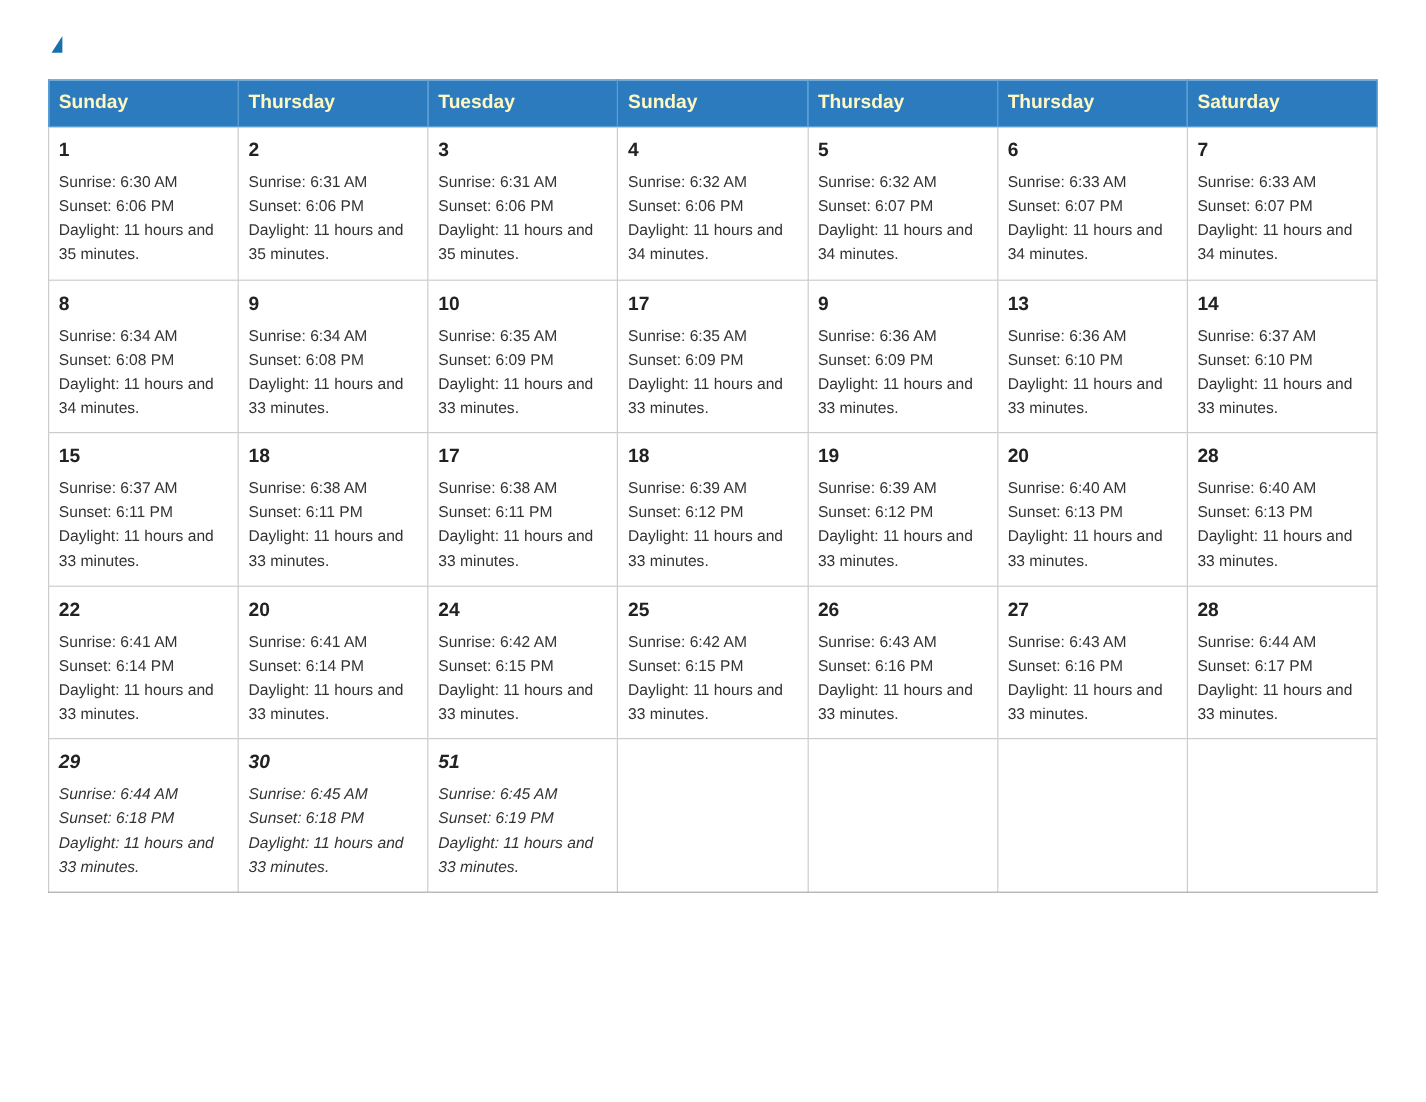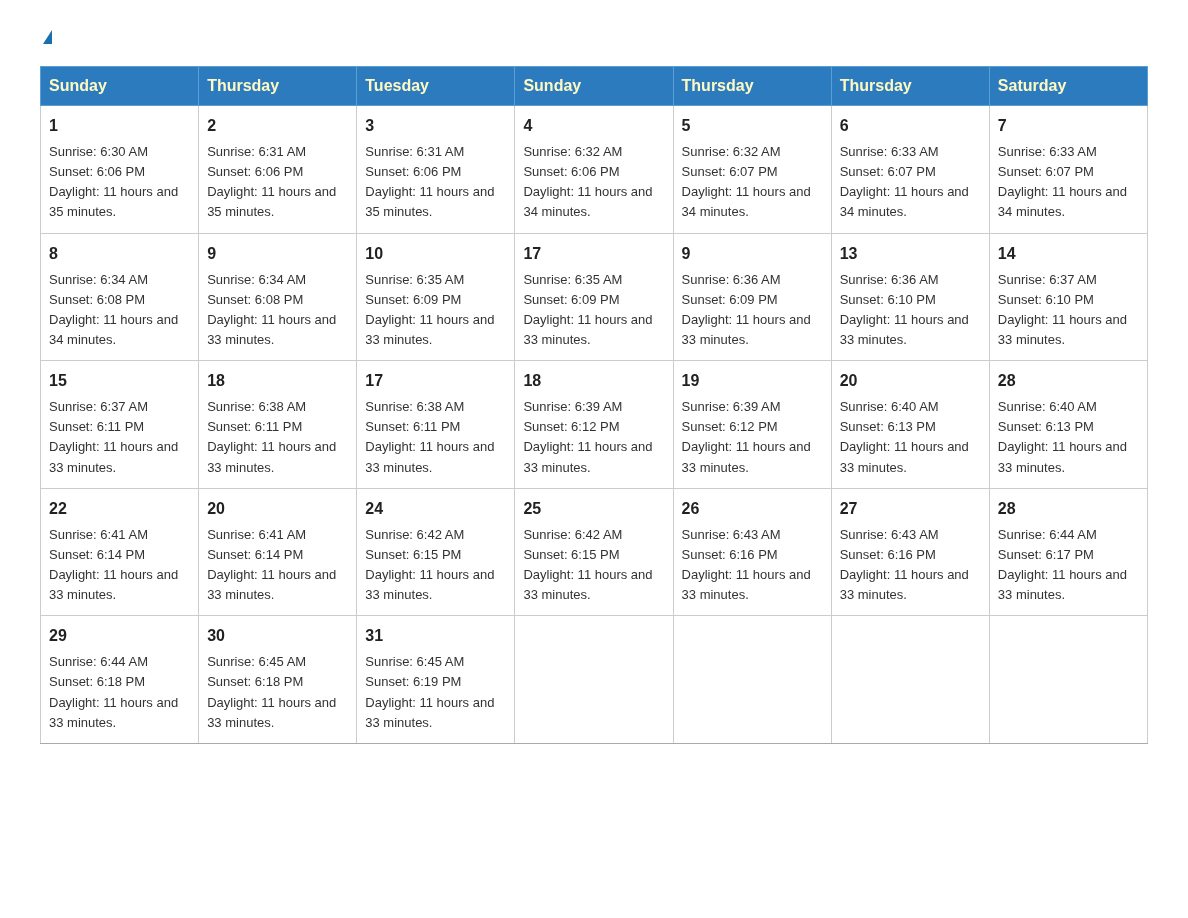--- a/index.html
+++ b/index.html
@@ -85,20 +85,21 @@
     .day-info {
       font-size: 13px;
       color: #333;
       line-height: 1.55;
     }
     .empty-cell {
       background: #fff;
     }
     tr:last-child td {
       border-bottom: 1px solid #aaa;
+      font-style: italic;
     }
   </style>
 </head>
 <body>
 
 <div class="header-row">
   <div class="logo">
     <div class="logo-line">
       <span class="logo-text-general"></span>
       <span style="display:inline-block; width:0; height:0; border-left:9px solid transparent; border-right:0px solid transparent; border-bottom:14px solid #1a6fad; margin-left:3px; margin-bottom:2px;"></span>
@@ -156,20 +157,20 @@
         <td><span class="day-number">20</span><span class="day-info">Sunrise: 6:41 AM<br>Sunset: 6:14 PM<br>Daylight: 11 hours and 33 minutes.</span></td>
         <td><span class="day-number">24</span><span class="day-info">Sunrise: 6:42 AM<br>Sunset: 6:15 PM<br>Daylight: 11 hours and 33 minutes.</span></td>
         <td><span class="day-number">25</span><span class="day-info">Sunrise: 6:42 AM<br>Sunset: 6:15 PM<br>Daylight: 11 hours and 33 minutes.</span></td>
         <td><span class="day-number">26</span><span class="day-info">Sunrise: 6:43 AM<br>Sunset: 6:16 PM<br>Daylight: 11 hours and 33 minutes.</span></td>
         <td><span class="day-number">27</span><span class="day-info">Sunrise: 6:43 AM<br>Sunset: 6:16 PM<br>Daylight: 11 hours and 33 minutes.</span></td>
         <td><span class="day-number">28</span><span class="day-info">Sunrise: 6:44 AM<br>Sunset: 6:17 PM<br>Daylight: 11 hours and 33 minutes.</span></td>
       </tr>
       <tr>
         <td><span class="day-number">29</span><span class="day-info">Sunrise: 6:44 AM<br>Sunset: 6:18 PM<br>Daylight: 11 hours and 33 minutes.</span></td>
         <td><span class="day-number">30</span><span class="day-info">Sunrise: 6:45 AM<br>Sunset: 6:18 PM<br>Daylight: 11 hours and 33 minutes.</span></td>
-        <td><span class="day-number">31</span><span class="day-info">Sunrise: 6:45 AM<br>Sunset: 6:19 PM<br>Daylight: 11 hours and 33 minutes.</span></td>
+        <td><span class="day-number">51</span><span class="day-info">Sunrise: 6:45 AM<br>Sunset: 6:19 PM<br>Daylight: 11 hours and 33 minutes.</span></td>
         <td class="empty-cell"></td>
         <td class="empty-cell"></td>
         <td class="empty-cell"></td>
         <td class="empty-cell"></td>
       </tr>
     </tbody>
 </table>
 
 </body></html>

